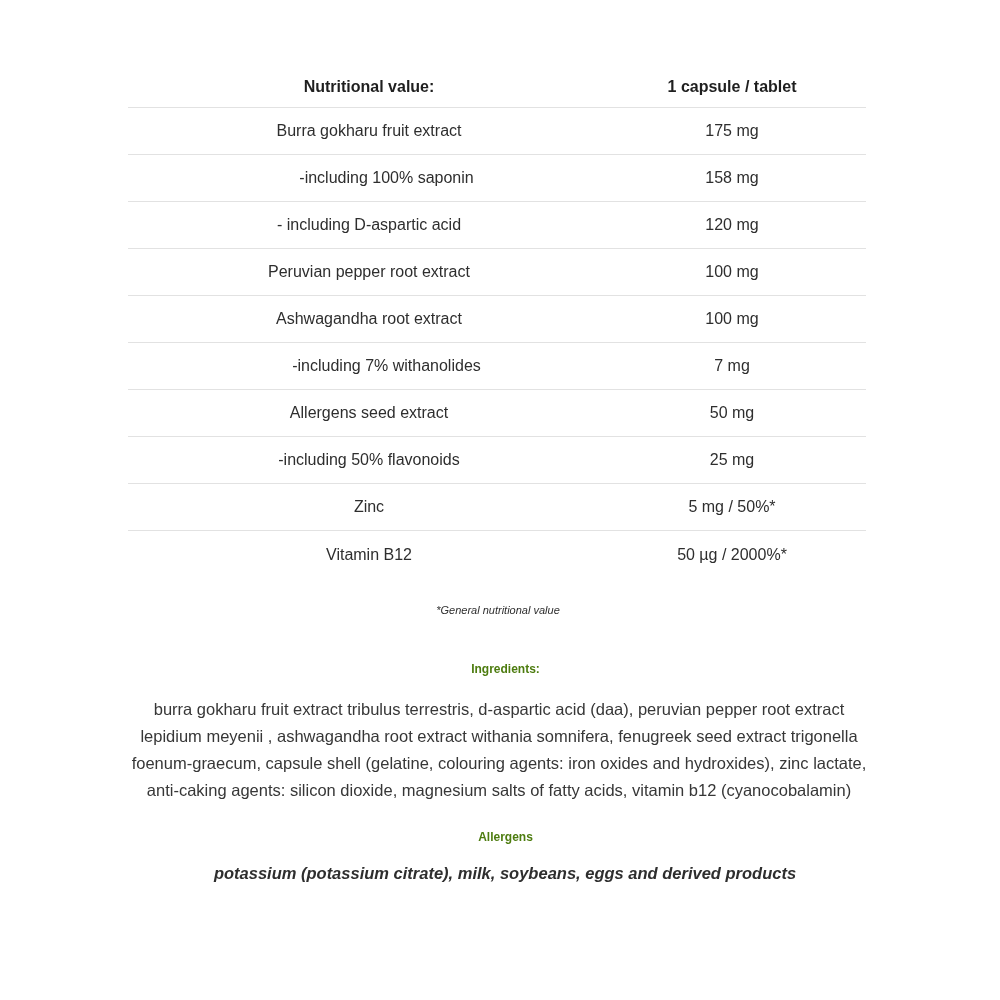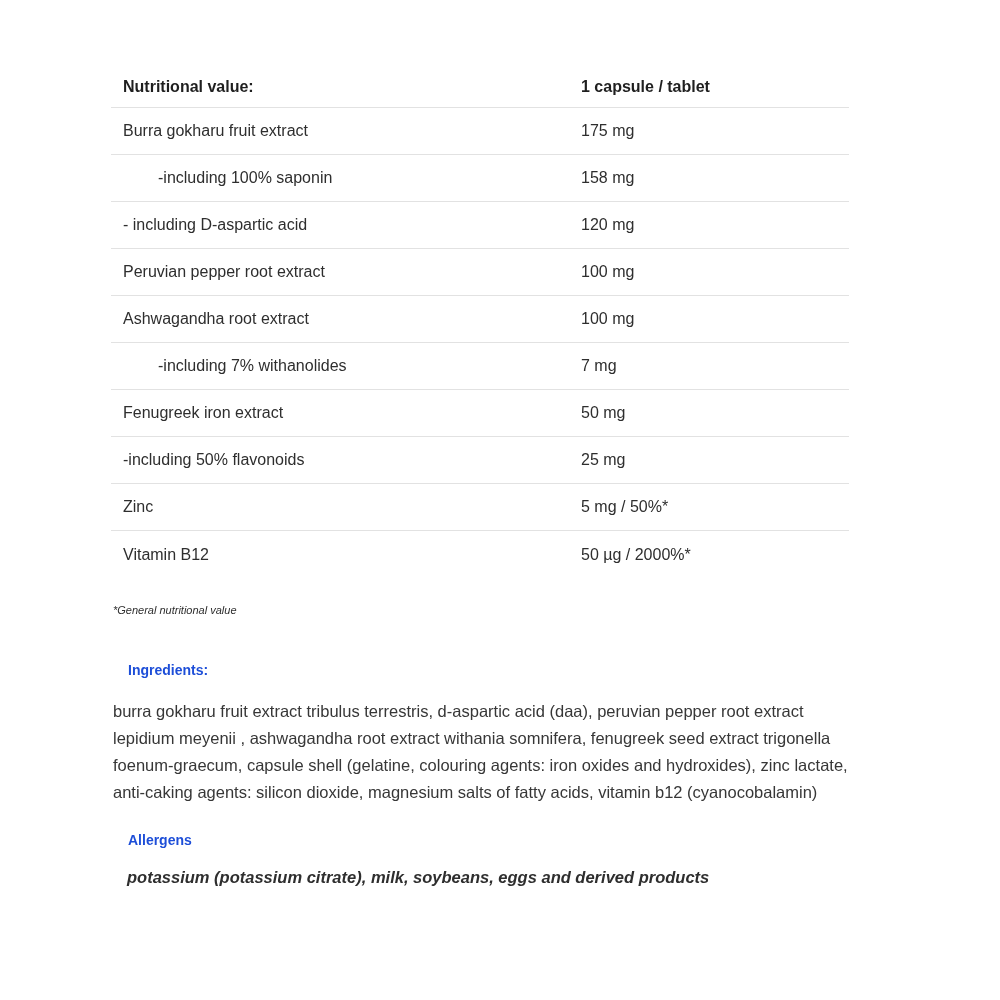--- a/index.html
+++ b/index.html
@@ -5,23 +5,24 @@
   * { margin: 0; padding: 0; box-sizing: border-box; }
   html, body {
     width: 1000px;
     height: 1000px;
     background: #ffffff;
     font-family: "Liberation Sans", sans-serif;
     color: #2e2e2e;
   }
   .content {
     position: absolute;
-    left: 111px;
+    left: 128px;
     top: 66px;
     width: 738px;
+    text-align: center;
   }
 
   
   .ntable { width: 100%; }
   .nrow {
     display: flex;
     align-items: center;
     height: 47px;
     border-bottom: 1px solid #e2e2e2;
     font-size: 16px;
@@ -46,22 +47,22 @@
     font-style: italic;
     font-size: 11px;
     color: #2e2e2e;
   }
 
   
   .section-heading {
     margin-top: 46px;
     margin-left: 17px;
     font-weight: bold;
-    font-size: 14px;
-    color: #1d4ed8;
+    font-size: 12px;
+    color: #4d7c0f;
   }
   .body-text {
     margin-top: 20px;
     margin-left: 2px;
     font-size: 16.5px;
     line-height: 27px;
     color: #373737;
     width: 738px;
   }
 
@@ -112,21 +113,21 @@
       <div class="ncell-label">Ashwagandha root extract</div>
       <div class="ncell-value">100 mg</div>
     </div>
 
     <div class="nrow indent">
       <div class="ncell-label">-including 7% withanolides</div>
       <div class="ncell-value">7 mg</div>
     </div>
 
     <div class="nrow">
-      <div class="ncell-label">Fenugreek iron extract</div>
+      <div class="ncell-label">Allergens seed extract</div>
       <div class="ncell-value">50 mg</div>
     </div>
 
     <div class="nrow">
       <div class="ncell-label">-including 50% flavonoids</div>
       <div class="ncell-value">25 mg</div>
     </div>
 
     <div class="nrow">
       <div class="ncell-label">Zinc</div>

